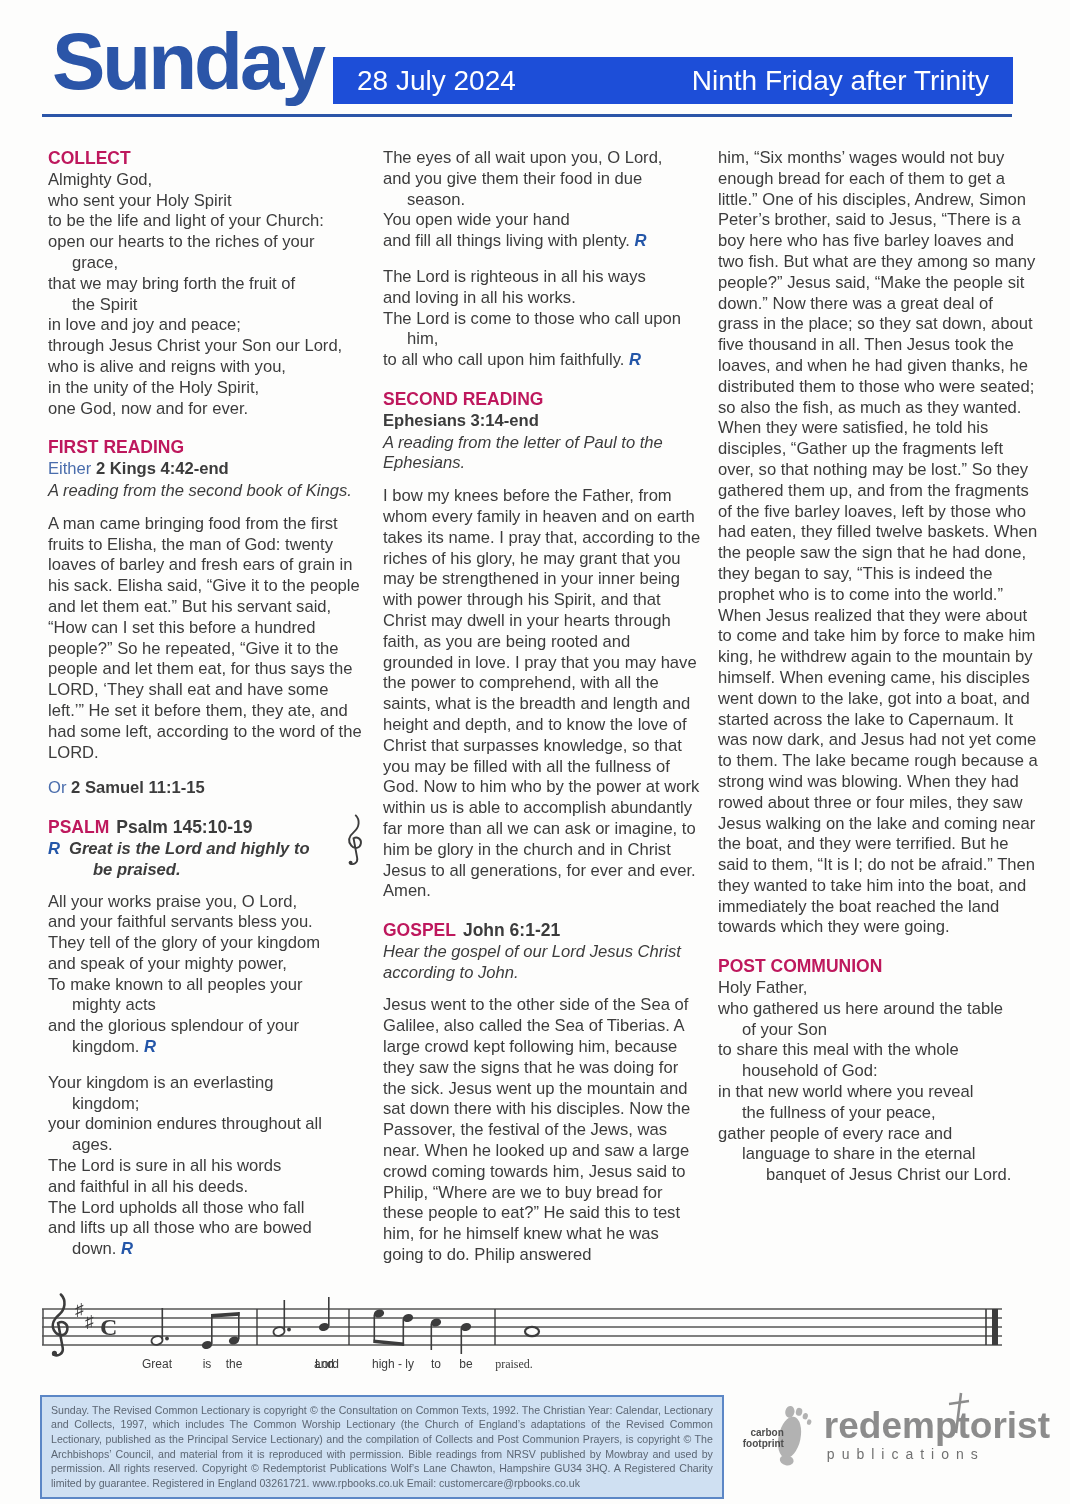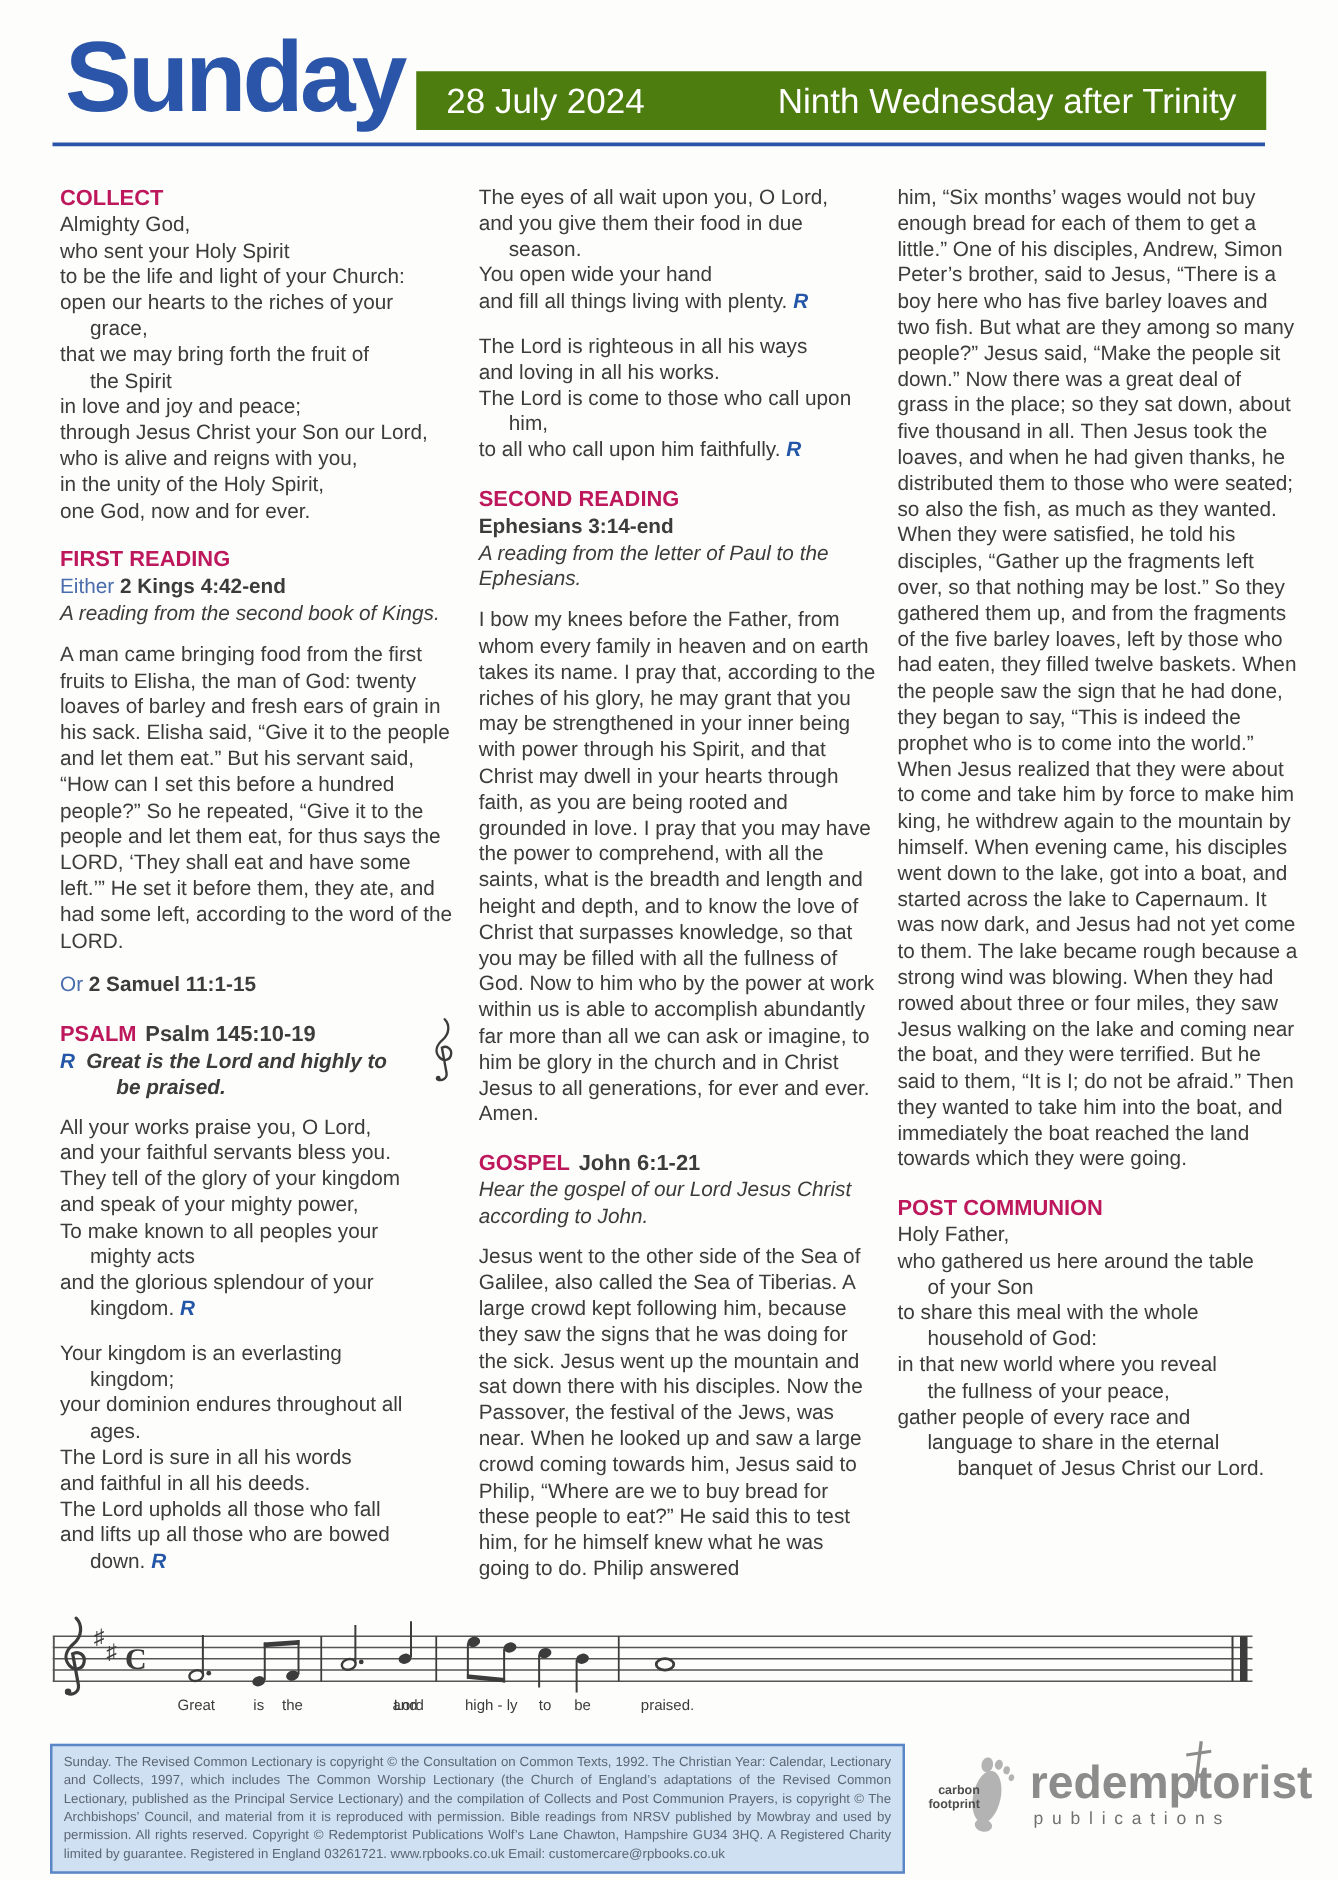--- a/index.html
+++ b/index.html
@@ -7,21 +7,21 @@
     width:1070px;height:1504px;overflow:hidden;background:#fdfdfc;
     font-family:"Liberation Sans",sans-serif;color:#3c3c3c;position:relative;
   }
   
   .header{position:relative;height:122px;}
   .title{
     position:absolute;left:52px;top:22px;font-size:80px;font-weight:bold;
     color:#2b55a8;letter-spacing:-3px;line-height:1;
   }
   .date-bar{
-    position:absolute;left:333px;top:57px;width:632px;height:47px;background:#4d7c0f;
+    position:absolute;left:333px;top:57px;width:632px;height:47px;background:#1d4ed8;
     color:#fff;display:flex;align-items:center;justify-content:space-between;
     padding:0 24px;font-size:28px;
   }
   .header-rule{position:absolute;left:42px;top:114px;width:970px;height:3px;background:#2b55a8;}
   
   .columns{display:flex;gap:15px;padding:26px 32px 0 48px;}
   .col{flex:0 0 320px;width:320px;font-size:16.6px;line-height:20.8px;}
   .col > :first-child{margin-top:0;}
   .sec-head{margin:18px 0 1px;font-weight:bold;font-size:17.5px;position:relative;}
   .hblue{color:#be185d;}
@@ -60,21 +60,21 @@
 </style>
 </head>
 <body>
 
 <div class="page">
 
   <header class="header">
     <div class="title">Sunday</div>
     <div class="date-bar">
       <span>28 July 2024</span>
-      <span>Ninth Wednesday after Trinity</span>
+      <span>Ninth Friday after Trinity</span>
     </div>
     <div class="header-rule"></div>
   </header>
 
   <main class="columns">
     <div class="col" id="col-0">
         <div class="sec-head"><span class="hblue">COLLECT</span></div>
         <div class="verse">
           <div class="vline i0"><span>Almighty God,</span></div>
           <div class="vline i0"><span>who sent your Holy Spirit</span></div>
@@ -223,21 +223,21 @@
     </svg>
     <div class="lyrics" id="lyrics">
         <span style="left: 115px;">Great</span>
         <span style="left: 165px;">is</span>
         <span style="left: 192px;">the</span>
         <span style="left: 237px; margin-left: 48px;">Lord</span>
         <span style="left: 282px;">and</span>
         <span style="left: 351px;">high - ly</span>
         <span style="left: 394px;">to</span>
         <span style="left: 424px;">be</span>
-        <span style="left: 492px;">praised.</span>
+        <span style="left: 472px; font-family: Liberation Serif, serif;">praised.</span>
       </div>
   </div>
 
   <footer class="bottom">
     <div class="copy-box">
       <span>Sunday. The Revised Common Lectionary is copyright © the Consultation on Common Texts, 1992. The Christian Year: Calendar, Lectionary and Collects, 1997, which includes The Common Worship Lectionary (the Church of England’s adaptations of the Revised Common Lectionary, published as the Principal Service Lectionary) and the compilation of Collects and Post Communion Prayers, is copyright © The Archbishops’ Council, and material from it is reproduced with permission. Bible readings from NRSV published by Mowbray and used by permission. All rights reserved. Copyright © Redemptorist Publications Wolf’s Lane Chawton, Hampshire GU34 3HQ. A Registered Charity limited by guarantee. Registered in England 03261721. www.rpbooks.co.uk  Email: customercare@rpbooks.co.uk</span>
     </div>
     <div class="logos">
       <div class="carbon">
         <svg width="88" height="64" viewBox="0 0 88 64">

